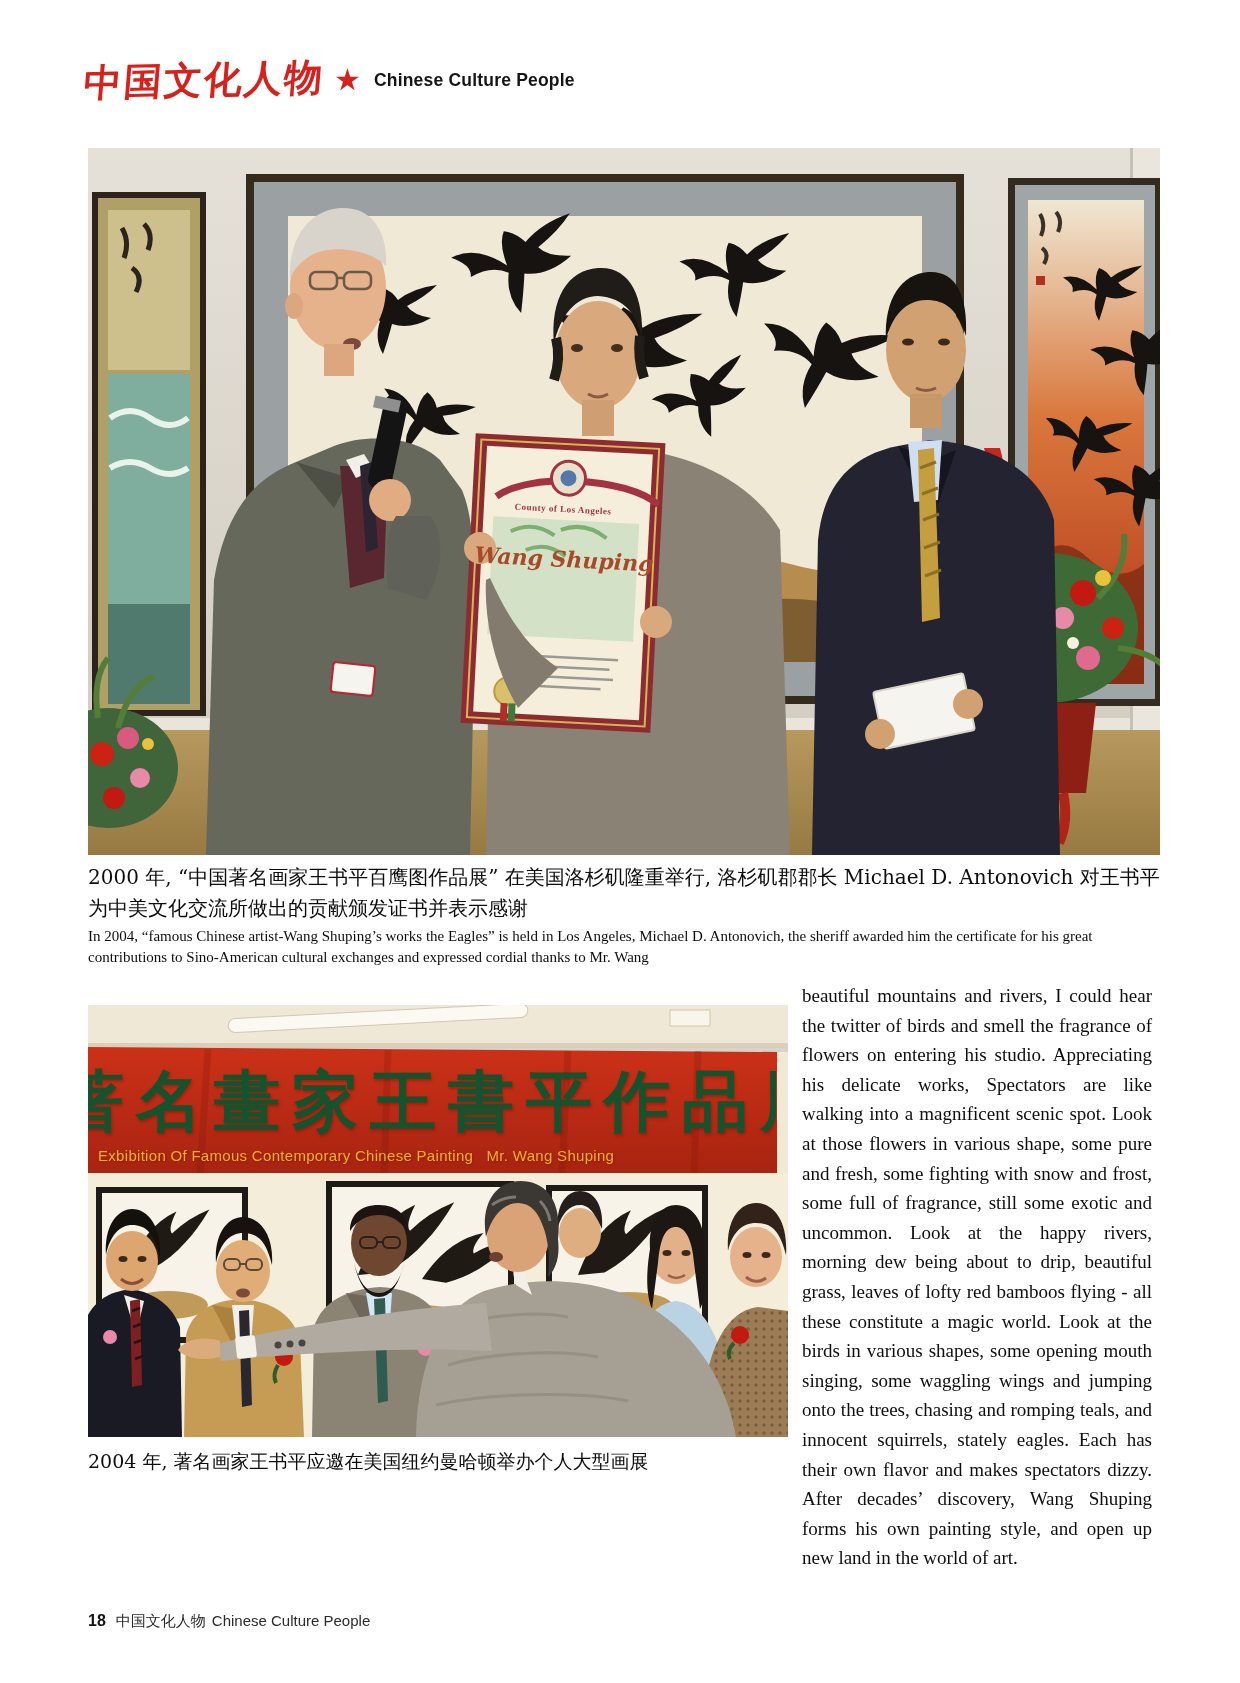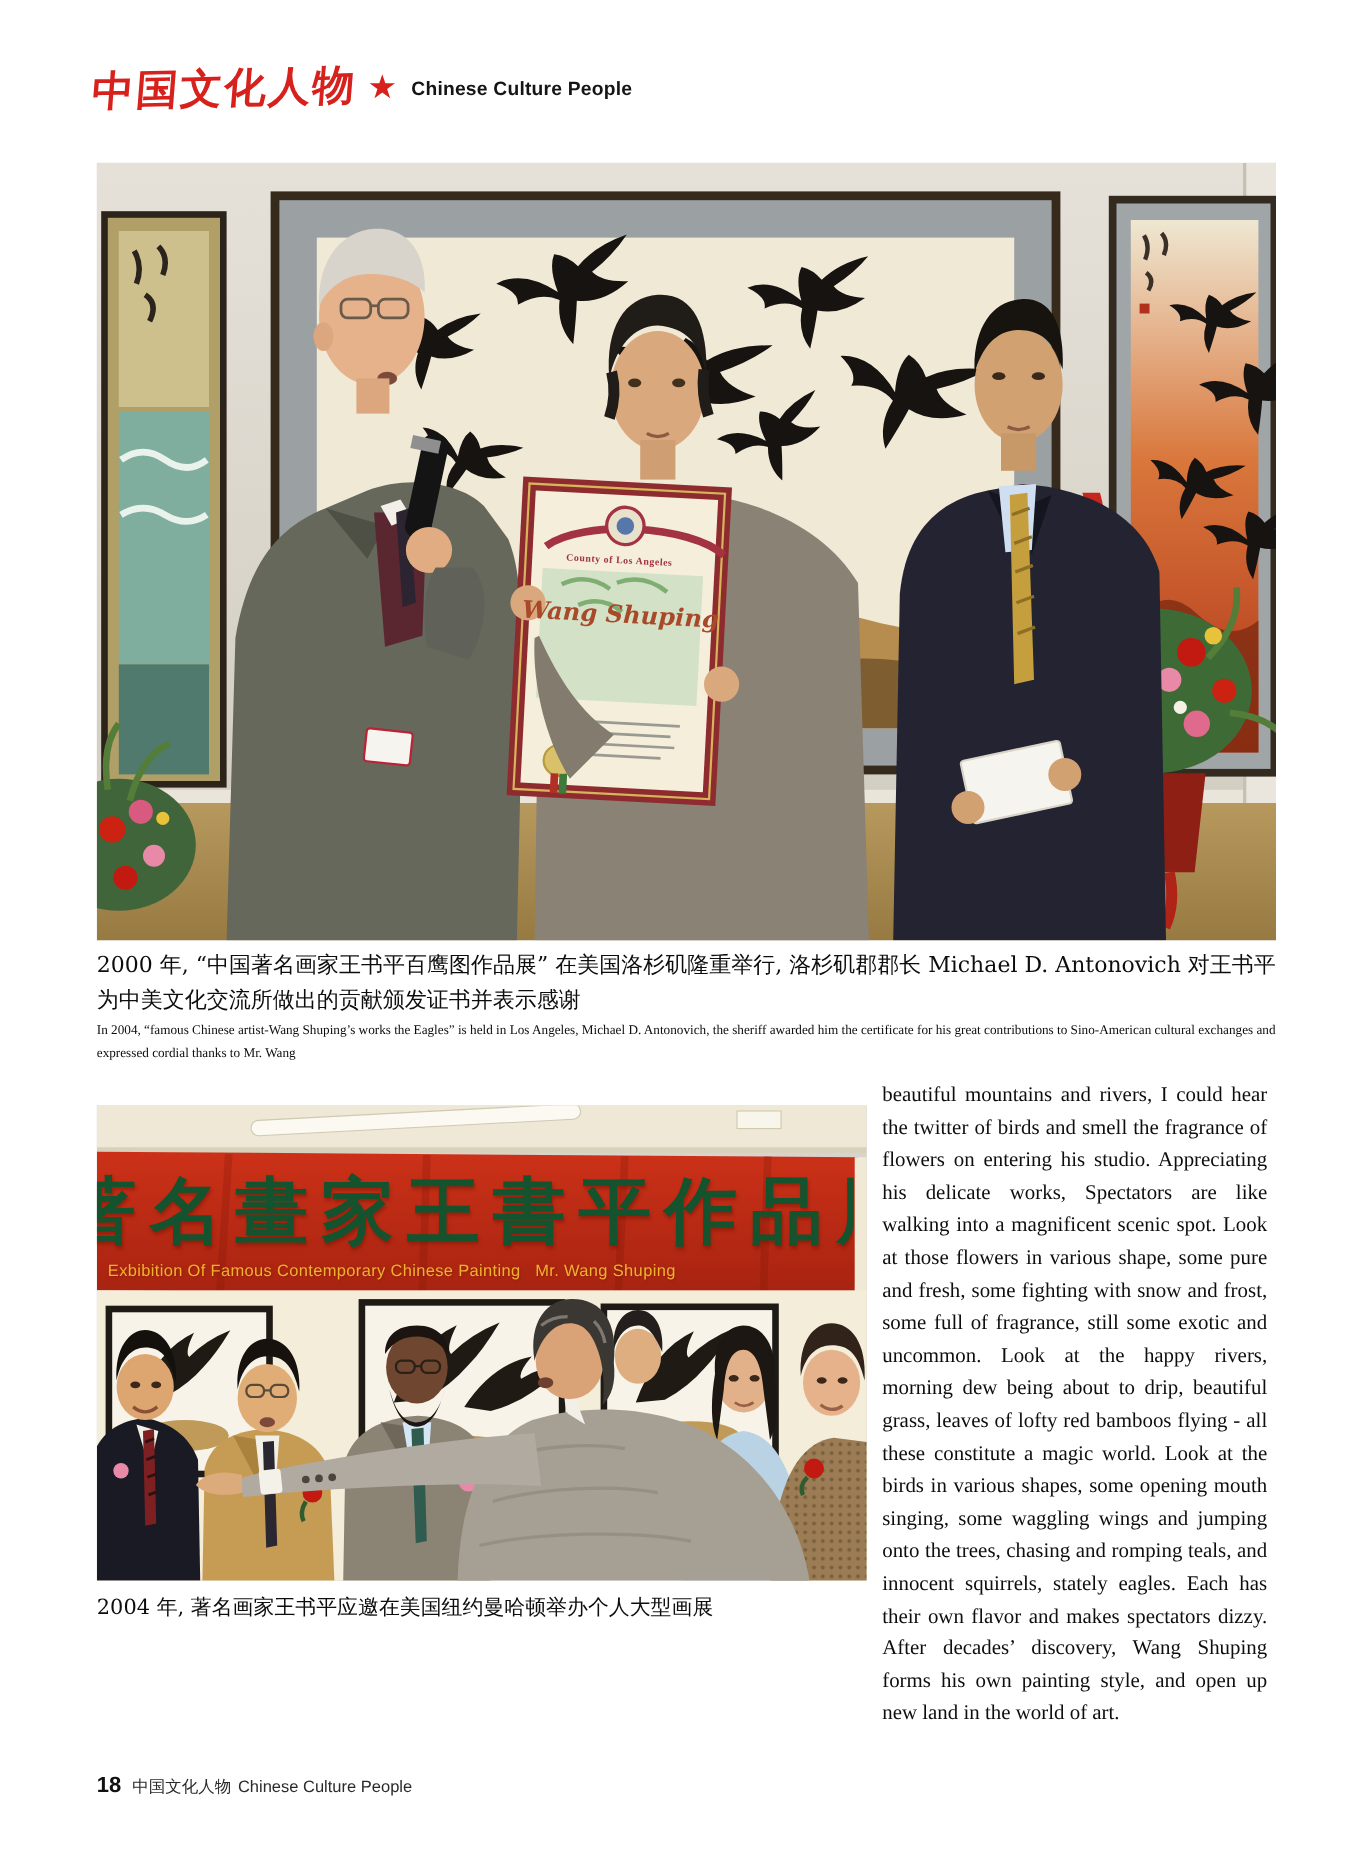--- a/index.html
+++ b/index.html
@@ -32,33 +32,33 @@
   .banner-cn-clip{left:0;top:52px;width:688px;height:92px;overflow:hidden;}
   .banner-cn-clip span{display:inline-block;white-space:nowrap;margin-left:-30px;
      font-size:66px;font-weight:bold;color:#14532d;letter-spacing:12px;
      font-family:"DejaVu Serif",serif;text-shadow:1px 2px 3px rgba(110,20,0,.45);}
   .banner-en{left:10px;top:142px;font-size:15px;font-weight:normal;color:#f0b22e;
      font-family:"Liberation Sans",sans-serif;white-space:pre;letter-spacing:.3px;
      text-shadow:1px 1px 2px rgba(110,20,0,.4);}
 
   
   .cap-cn{font-size:20px;line-height:31px;color:#0d0d0d;font-family:"DejaVu Serif",serif;}
-  .cap-en{font-size:12px;line-height:20.5px;color:#0d0d0d;}
+  .cap-en{font-size:15px;line-height:20.5px;color:#0d0d0d;}
   #cap1cn{left:88px;top:862px;width:1076px;}
   #cap1en{left:88px;top:926px;width:1076px;}
   #cap2cn{left:88px;top:1446px;width:700px;}
   #cap2en{left:88px;top:1486px;width:700px;}
 
   
   #article{left:802px;top:981px;width:350px;font-size:19px;line-height:29.6px;
            text-align:justify;color:#0e0e0e;font-family:"Liberation Serif",serif;}
 
   
   #footer{left:88px;top:1612px;font-family:"Liberation Sans",sans-serif;font-size:15px;color:#2a2a2a;}
-  #footer .num{font-weight:bold;font-size:20px;margin-right:10px;color:#111;}
+  #footer .num{font-weight:bold;font-size:16px;margin-right:10px;color:#111;}
   #footer .jcn{margin-right:6px;}
 </style>
 </head>
 <body>
 
 <div id="page">
 
   <div id="logo" class="abs">
     <span class="cn">中国文化人物</span>
     <span class="star">★</span>

